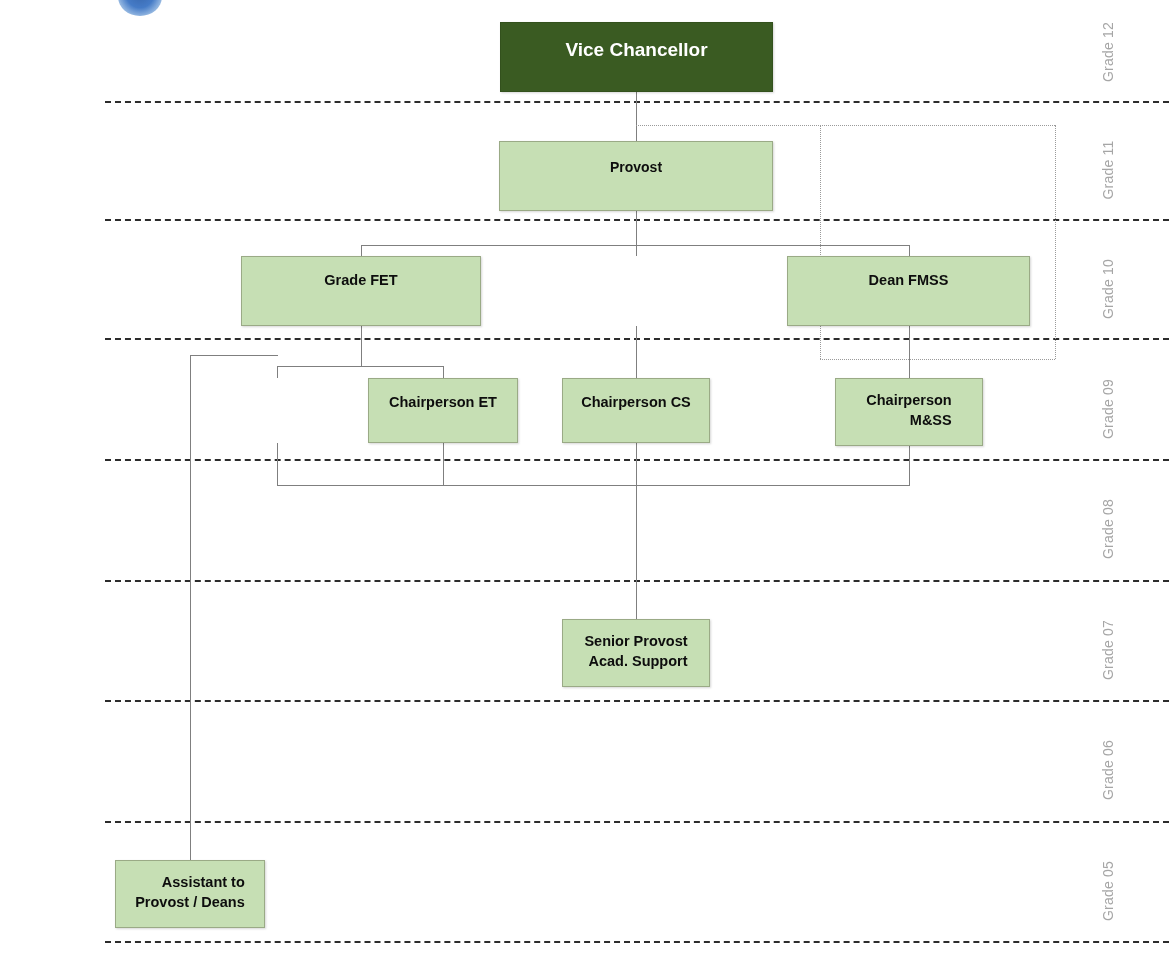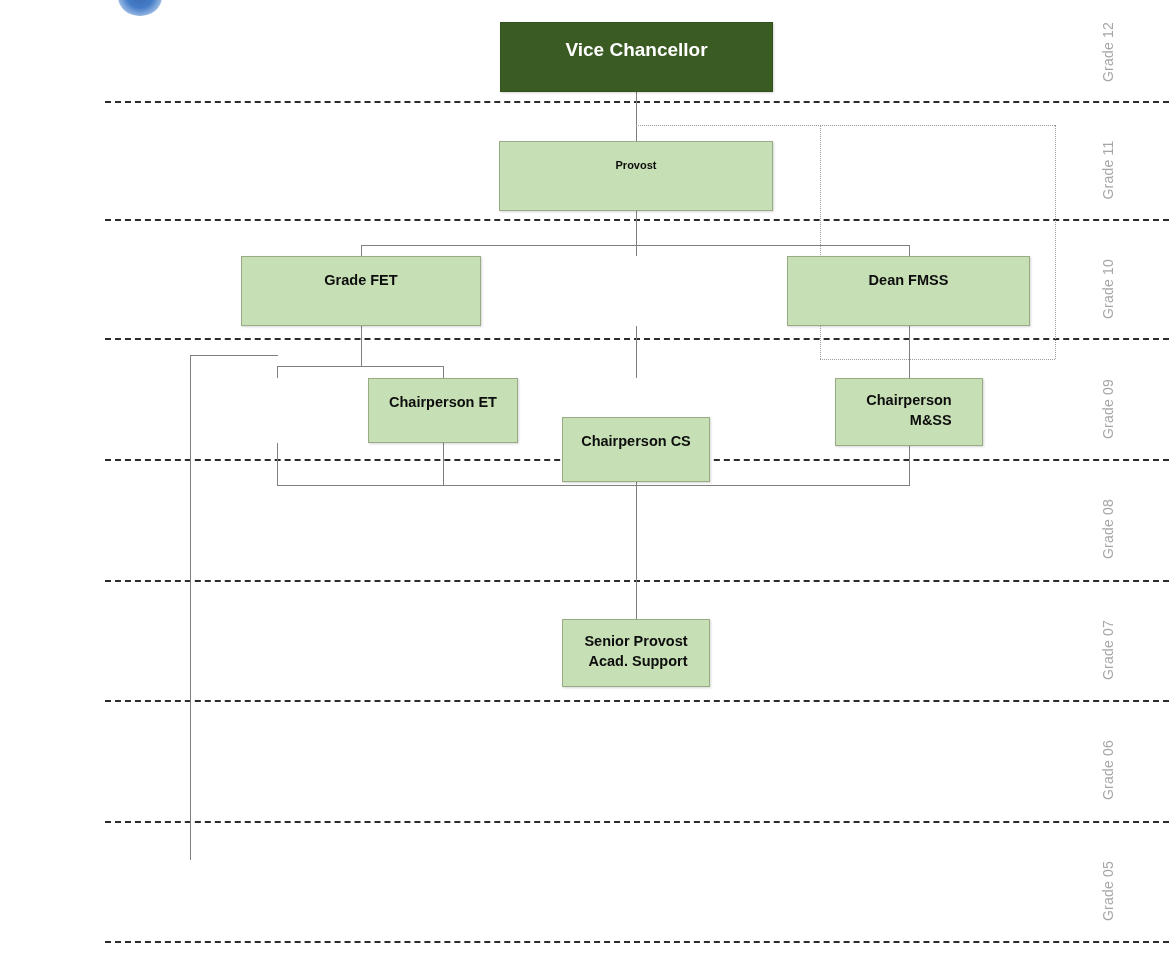--- a/index.html
+++ b/index.html
@@ -71,21 +71,21 @@
   }
   .node.root{
     background:#3a5b22;
     border:1px solid #33511d;
     color:#ffffff;
     font-size:19px;
     align-items:flex-start;
     padding-top:14px;
   }
   .node.provost{
-    font-size:11px;
+    font-size:14px;
     align-items:flex-start;
     padding-top:16px;
   }
   .node.tier10{
     align-items:flex-start;
     padding-top:14px;
     font-size:14.5px;
   }
   .node.tier09{
     align-items:flex-start;
@@ -182,28 +182,32 @@
 
   <div class="node tier10" style="left:787px; top:256px; width:243px; height:70px;">
     <span class="label">Dean FMSS</span>
   </div>
 
 
   <div class="node tier09" style="left:368px; top:378px; width:150px; height:65px;">
     <span class="label">Chairperson ET</span>
   </div>
 
-  <div class="node tier09" style="left:562px; top:378px; width:148px; height:65px;margin-top:39px;">
+  <div class="node tier09" style="left:562px; top:378px; width:148px; height:65px;">
     <span class="label">Chairperson CS</span>
   </div>
 
   <div class="node wrap" style="left:835px; top:378px; width:148px; height:68px;">
     <span class="label">Chairperson
 M&amp;SS</span>
   </div>
 
   <div class="node wrap" style="left:562px; top:619px; width:148px; height:68px;">
     <span class="label">Senior Provost
 Acad. Support</span>
   </div>
 
+  <div class="node wrap" style="left:115px; top:860px; width:150px; height:68px;">
+    <span class="label">Assistant to
+Provost / Deans</span>
+  </div>
 
 </div>
 
 </body></html>

